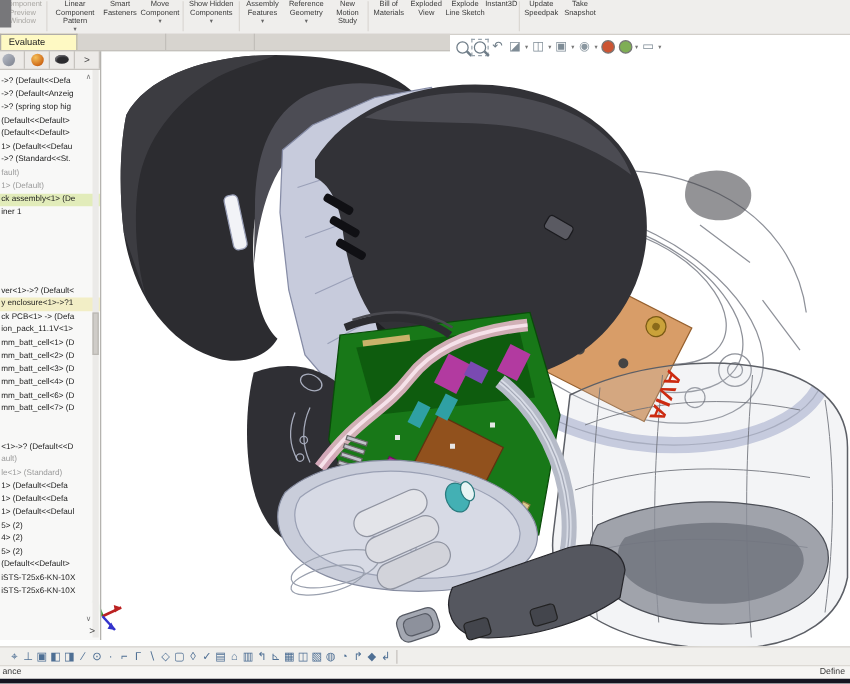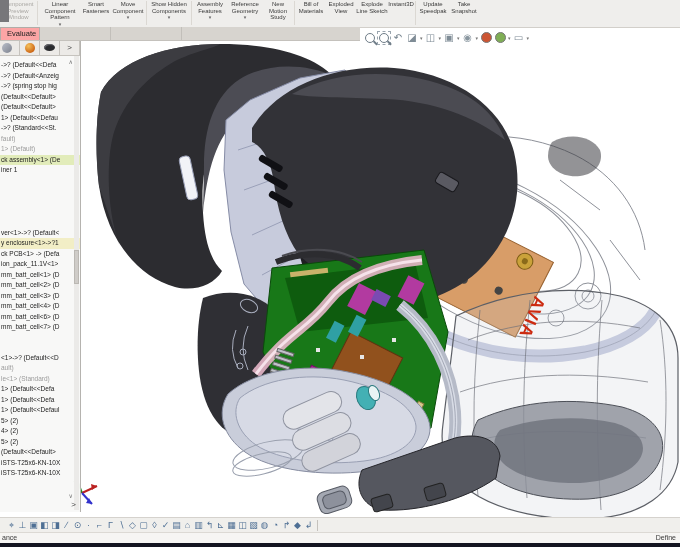--- a/index.html
+++ b/index.html
@@ -10,21 +10,21 @@
           border-bottom:1px solid #d2cfca;display:flex;align-items:flex-start;z-index:10;}
   .corner-smudge{position:absolute;left:0;top:0;width:9px;height:22px;background:#77777a;z-index:11;}
   .cmd-item{flex:none;display:flex;flex-direction:column;align-items:center;padding-top:1px;cursor:default;}
   .cmd-label{font-size:6px;line-height:1.12;color:#3a3a3a;text-align:center;}
   .cmd-item.disabled .cmd-label{color:#aaa8a4;}
   .dd{font-size:5px;color:#666;line-height:1;margin-top:1px;}
   .vsep{flex:none;width:1px;height:24px;background:#dbd8d3;margin:1px 1px 0 1px;}
   
   .tabrow{position:absolute;left:0;top:27px;width:360px;height:13px;background:#d7d4cf;z-index:10;
           display:flex;align-items:stretch;border-bottom:1px solid #c4c1bc;}
-  .tab-active{width:40px;background:#fca5a5;border:1px solid #b0ada8;border-bottom:none;
+  .tab-active{width:62px;background:#fef9c3;border:1px solid #b0ada8;border-bottom:none;
               font-size:7.5px;color:#222;padding:1px 0 0 6px;box-sizing:border-box;}
   .tab-blank{width:70px;border-right:1px solid #c2bfba;}
   
   .panel{position:absolute;left:0;top:40px;width:80px;height:472px;z-index:6;
          background:rgba(248,248,247,0.97);border-right:1px solid #b5b3af;}
   .paneltabs{height:15px;background:#eceae7;border-bottom:1px solid #c6c3be;display:flex;}
   .ptab{flex:none;width:19px;border-right:1px solid #c6c3be;display:flex;align-items:center;justify-content:center;}
   .icon-half{width:10px;height:10px;border-radius:50%;background:linear-gradient(135deg,#b9bec9,#7d828e);margin-left:-6px;}
   .icon-orange{width:10px;height:10px;border-radius:50%;background:radial-gradient(circle at 35% 30%,#f5c05a,#cf6a18 70%,#8f3a08);}
   .icon-eye{width:11px;height:7px;border-radius:50%;background:#2b2b2e;box-shadow:inset 1px 1px 1px #6a6a70;}

